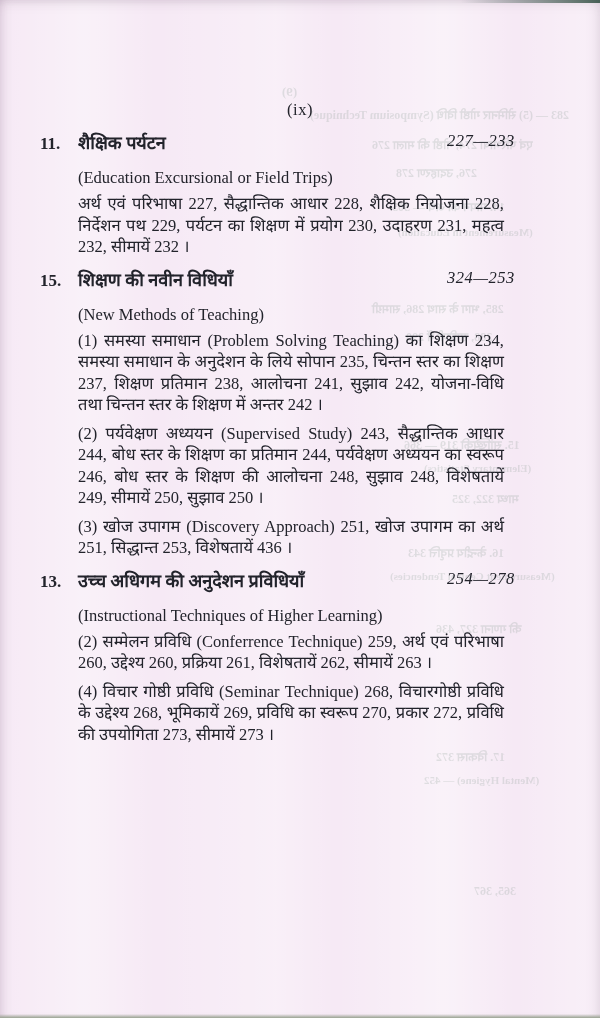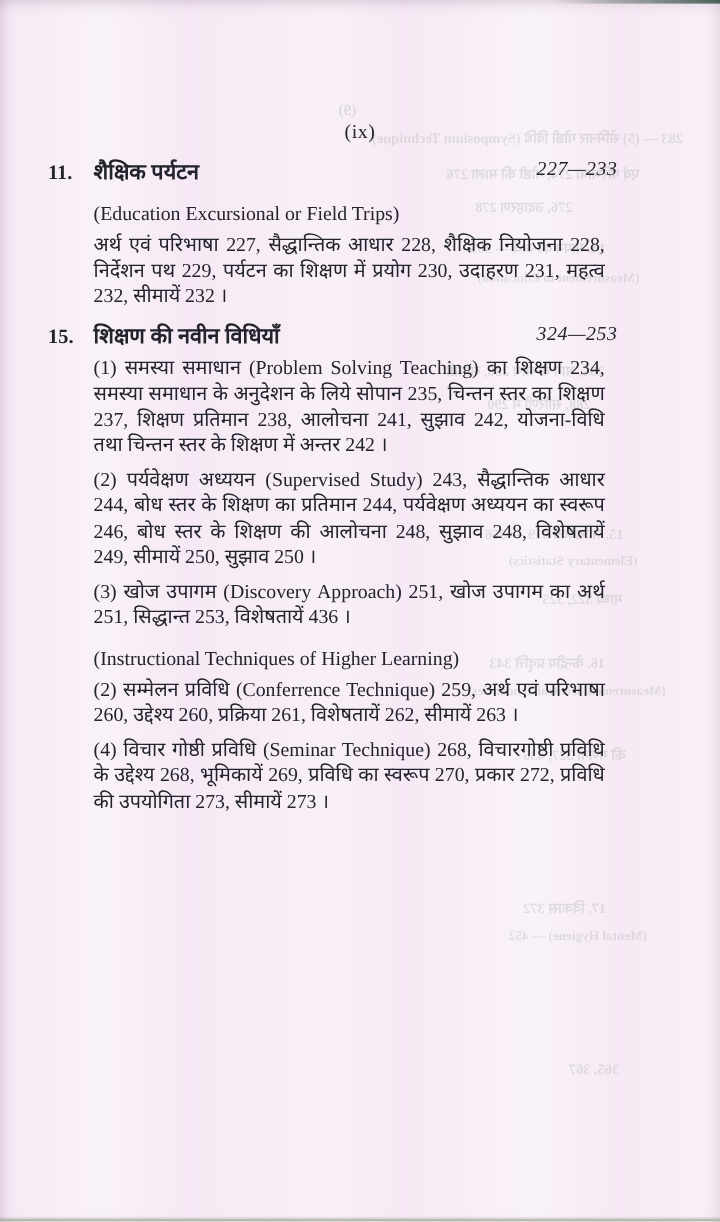--- a/index.html
+++ b/index.html
@@ -91,26 +91,31 @@
       </div>
       <div class="sec-eng">(Education Excursional or Field Trips)</div>
       <p class="sec-para">अर्थ एवं परिभाषा 227, सैद्धान्तिक आधार 228, शैक्षिक नियोजना 228, निर्देशन पथ 229, पर्यटन का शिक्षण में प्रयोग 230, उदाहरण 231, महत्व 232, सीमायें 232 ।</p>
     </section>
 
     <section>
       <div class="sec-head">
         <span class="sec-num">15.</span><span class="sec-title">शिक्षण की नवीन विधियाँ</span>
         <span class="sec-pages">324—253</span>
       </div>
+      <div class="sec-eng">(New Methods of Teaching)</div>
       <p class="sec-para">(1) समस्या समाधान (Problem Solving Teaching) का शिक्षण  234, समस्या समाधान के अनुदेशन के लिये सोपान 235, चिन्तन स्तर का शिक्षण 237, शिक्षण प्रतिमान 238, आलोचना 241, सुझाव 242, योजना-विधि तथा चिन्तन स्तर के शिक्षण में अन्तर 242 ।</p>
       <p class="sec-para">(2) पर्यवेक्षण अध्ययन (Supervised Study) 243, सैद्धान्तिक आधार 244, बोध स्तर के शिक्षण का प्रतिमान 244, पर्यवेक्षण अध्ययन का स्वरूप 246, बोध स्तर के शिक्षण की आलोचना 248, सुझाव 248, विशेषतायें 249, सीमायें 250, सुझाव 250 ।</p>
       <p class="sec-para">(3) खोज उपागम (Discovery Approach) 251, खोज उपागम का अर्थ 251, सिद्धान्त 253, विशेषतायें 436 ।</p>
     </section>
 
     <section>
+      <div class="sec-head">
+        <span class="sec-num">13.</span><span class="sec-title">उच्च अधिगम की अनुदेशन प्रविधियाँ</span>
+        <span class="sec-pages">254—278</span>
+      </div>
       <div class="sec-eng">(Instructional Techniques of Higher Learning)</div>
       <p class="sec-para">(2) सम्मेलन प्रविधि (Conferrence Technique) 259, अर्थ एवं परिभाषा 260, उद्देश्य 260, प्रक्रिया 261, विशेषतायें 262, सीमायें 263 ।</p>
       <p class="sec-para">(4) विचार गोष्ठी प्रविधि (Seminar Technique) 268, विचारगोष्ठी प्रविधि के उद्देश्य 268, भूमिकायें 269, प्रविधि का स्वरूप 270, प्रकार 272, प्रविधि की उपयोगिता 273, सीमायें 273 ।</p>
     </section>
 
   </div>
 
   <div class="edge-top"></div>
   <div class="edge-bottom"></div>
 </div>

